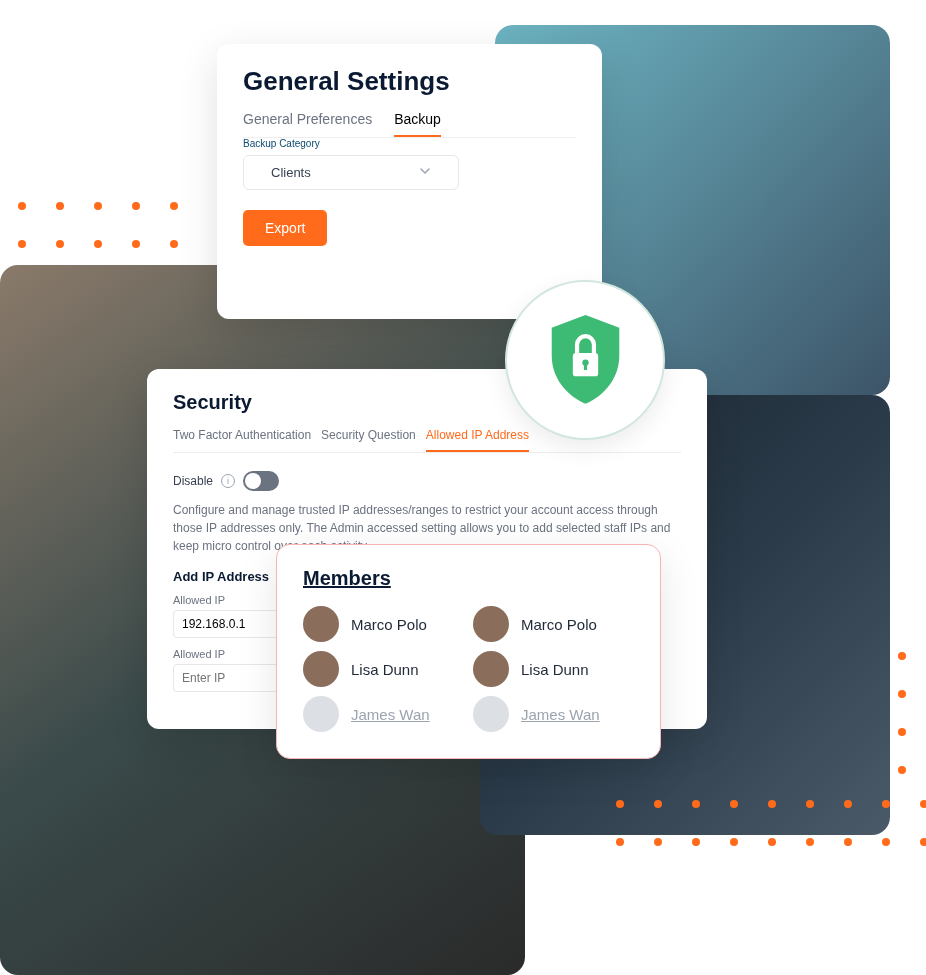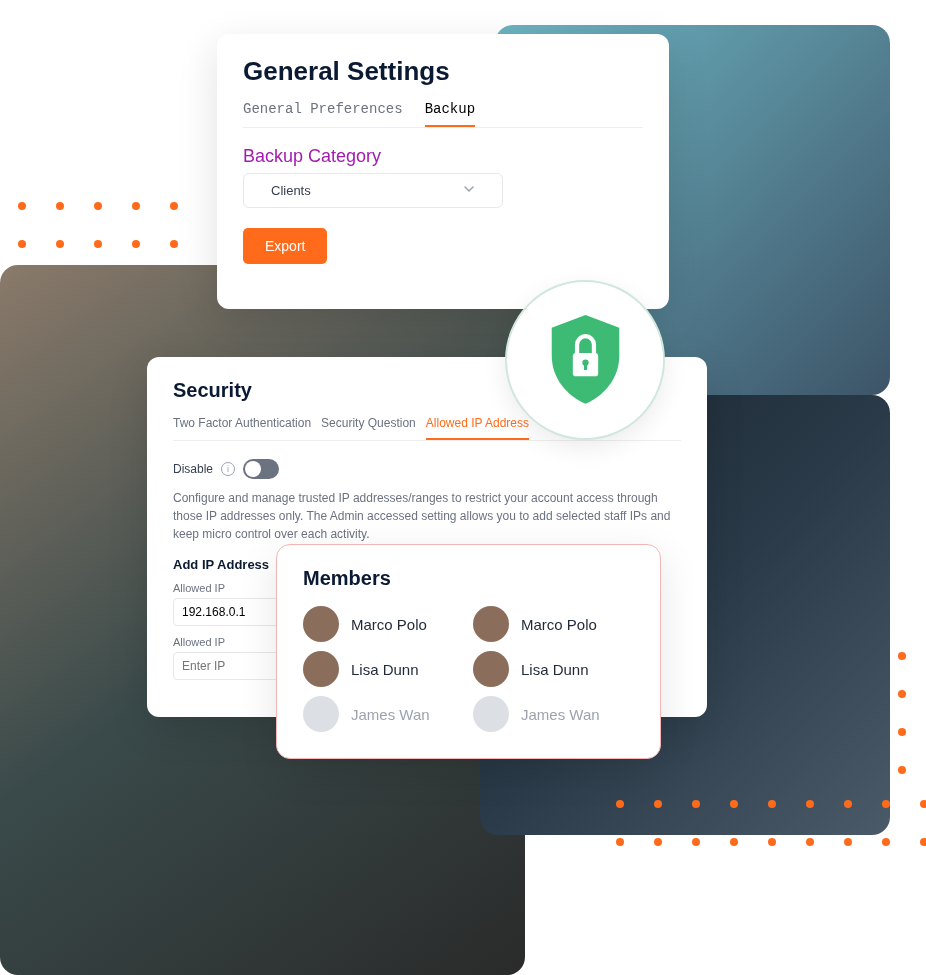--- a/index.html
+++ b/index.html
@@ -52,47 +52,46 @@
   width: 8px; height: 8px; border-radius: 50%;
   background: #ff6b1a;
 }
 .dot-grid-tl { top: 202px; left: 18px; }
 .dot-grid-mr { top: 652px; left: 898px; }
 .dot-grid-br { top: 800px; left: 616px; }
 
 
 .card-settings {
   position: absolute;
-  top: 34px;
+  top: 44px;
   left: 217px;
-  width: 452px;
+  width: 385px;
   height: 275px;
   background: #fff;
   border-radius: 12px;
   box-shadow: 0 12px 40px rgba(0,0,0,0.12);
   padding: 22px 26px;
 }
 .card-settings h1 {
   font-size: 26px;
   font-weight: 700;
   color: #0b1a33;
   margin-bottom: 14px;
 }
-.tabs { display: flex; gap: 22px; border-bottom: 1px solid #eee; font-family: Liberation Mono, monospace; }
+.tabs { display: flex; gap: 22px; border-bottom: 1px solid #eee; }
 .tab {
   padding-bottom: 8px;
   font-size: 14px;
   color: #6b7280;
   cursor: pointer;
 }
 .tab.active { color: #000000; border-bottom: 2px solid #ff6b1a; font-weight: 500; }
 .field-label {
-  font-size: 18px;
-  color: #a21caf;
-  margin-top: 18px;
+  font-size: 10px;
+  color: #0c4a6e;
   margin-bottom: 6px;
 }
 .select {
   width: 65%;
   border: 1px solid #e5e7eb;
   border-radius: 6px;
   padding: 9px 27px;
   font-size: 13px;
   color: #374151;
   display: flex;
@@ -108,21 +107,21 @@
   border: none;
   border-radius: 5px;
   padding: 10px 22px;
   font-size: 14px;
   cursor: pointer;
 }
 
 
 .card-security {
   position: absolute;
-  top: 357px;
+  top: 369px;
   left: 147px;
   width: 560px;
   height: 360px;
   background: #fff;
   border-radius: 12px;
   box-shadow: 0 12px 40px rgba(0,0,0,0.12);
   padding: 22px 26px;
 }
 .card-security h2 {
   font-size: 20px;
@@ -176,37 +175,37 @@
   top: 544px;
   left: 276px;
   width: 385px;
   background: #fff;
   border: 1.5px solid #f5b5b5;
   border-radius: 14px;
   box-shadow: 0 12px 40px rgba(0,0,0,0.10);
   padding: 22px 26px 26px;
 }
 .card-members h3 {
-  font-size: 20px; font-weight: 700; color: #0b1a33; margin-bottom: 16px;
+  font-size: 20px; font-weight: 700; color: #0b1a33; margin-bottom: 16px; text-decoration: underline;
 }
 .member-grid {
   display: grid;
   grid-template-columns: 1fr 1fr;
   row-gap: 16px;
   column-gap: 12px;
   gap: 9px;
 }
 .member { display: flex; align-items: center; gap: 12px; }
 .avatar {
   width: 36px; height: 36px; border-radius: 50%;
   background: #8a6d5a;
 }
 .avatar.dim { opacity: 0.35; background: #9ca3af; }
 .member-name { font-size: 15px; color: #1f2937; }
-.member-name.dim { color: #9ca3af; }
+.member-name.dim { color: #9ca3af; text-decoration: underline; }
 </style>
 </head>
 <body>
 
 <div class="bg-photo bg-photo-top-right"></div>
 <div class="bg-photo bg-photo-left"></div>
 <div class="bg-photo bg-photo-right"></div>
 
 <div class="dot-grid dot-grid-tl">
   <div class="dot-row">

